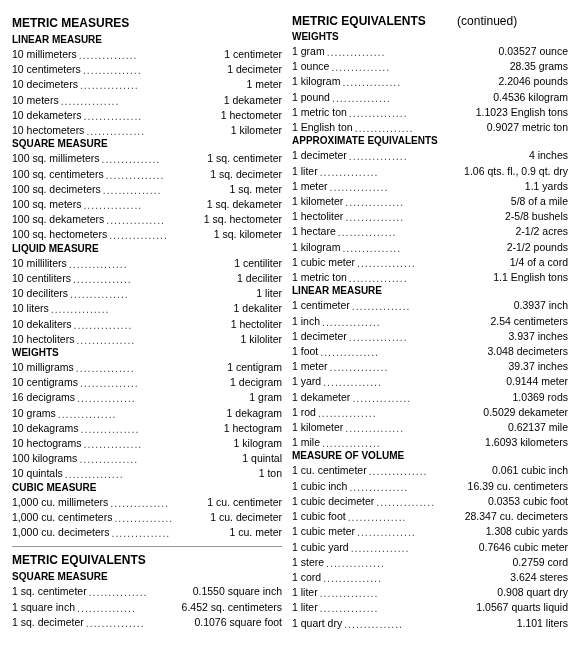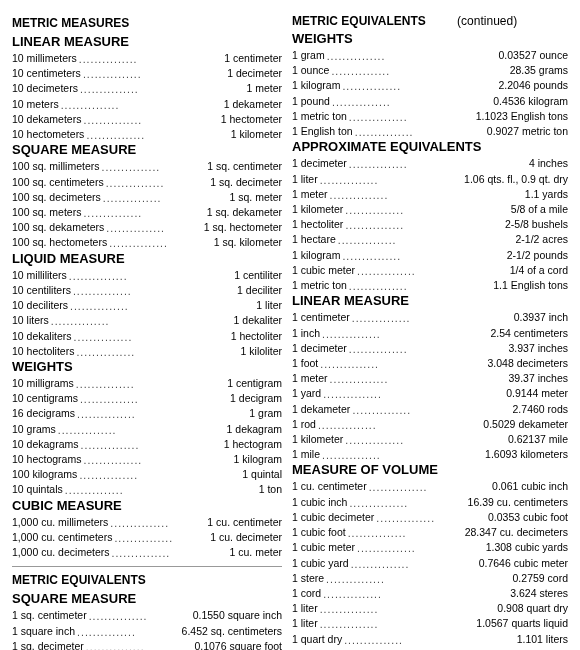--- a/index.html
+++ b/index.html
@@ -25,21 +25,21 @@
     }
     .section-title {
       font-weight: bold;
       font-size: 12px;
       text-align: left;
       margin-bottom: 4px;
       margin-top: 6px;
     }
     .sub-title {
       font-weight: bold;
-      font-size: 13px;
+      font-size: 10px;
       margin-bottom: 2px;
     }
     .measure-row {
       display: flex;
       justify-content: space-between;
       line-height: 1.45;
       font-size: 10.5px;
     }
     .measure-row .left-val {
       white-space: nowrap;
@@ -383,21 +383,21 @@
       <span class="right-val">39.37 inches</span>
     </div>
         <div class="measure-row">
       <span class="left-val">1 yard</span>
       <span class="dots" style="letter-spacing:1px; color:#444;">...............</span>
       <span class="right-val">0.9144 meter</span>
     </div>
         <div class="measure-row">
       <span class="left-val">1 dekameter</span>
       <span class="dots" style="letter-spacing:1px; color:#444;">...............</span>
-      <span class="right-val">2.7460 rods</span>
+      <span class="right-val">1.0369 rods</span>
     </div>
         <div class="measure-row">
       <span class="left-val">1 rod</span>
       <span class="dots" style="letter-spacing:1px; color:#444;">...............</span>
       <span class="right-val">0.5029 dekameter</span>
     </div>
         <div class="measure-row">
       <span class="left-val">1 kilometer</span>
       <span class="dots" style="letter-spacing:1px; color:#444;">...............</span>
       <span class="right-val">0.62137 mile</span>

